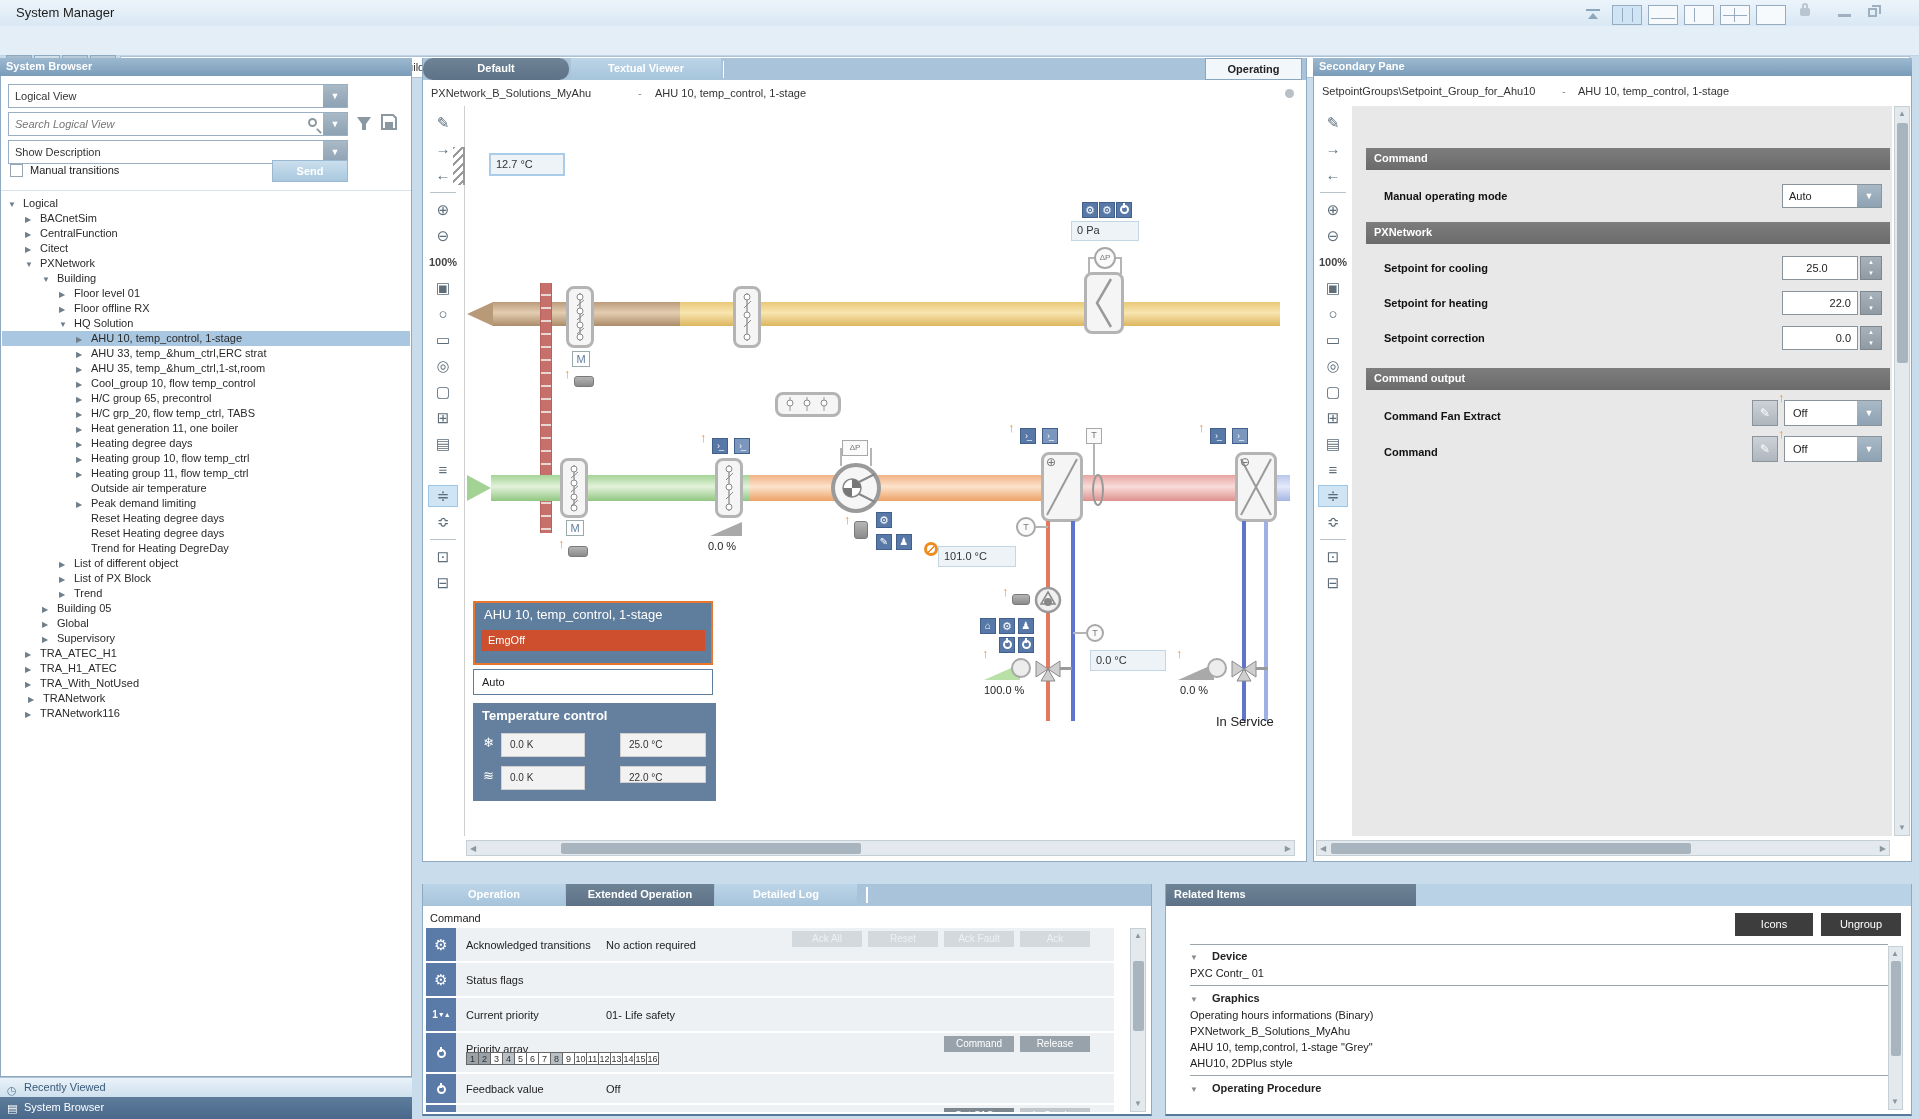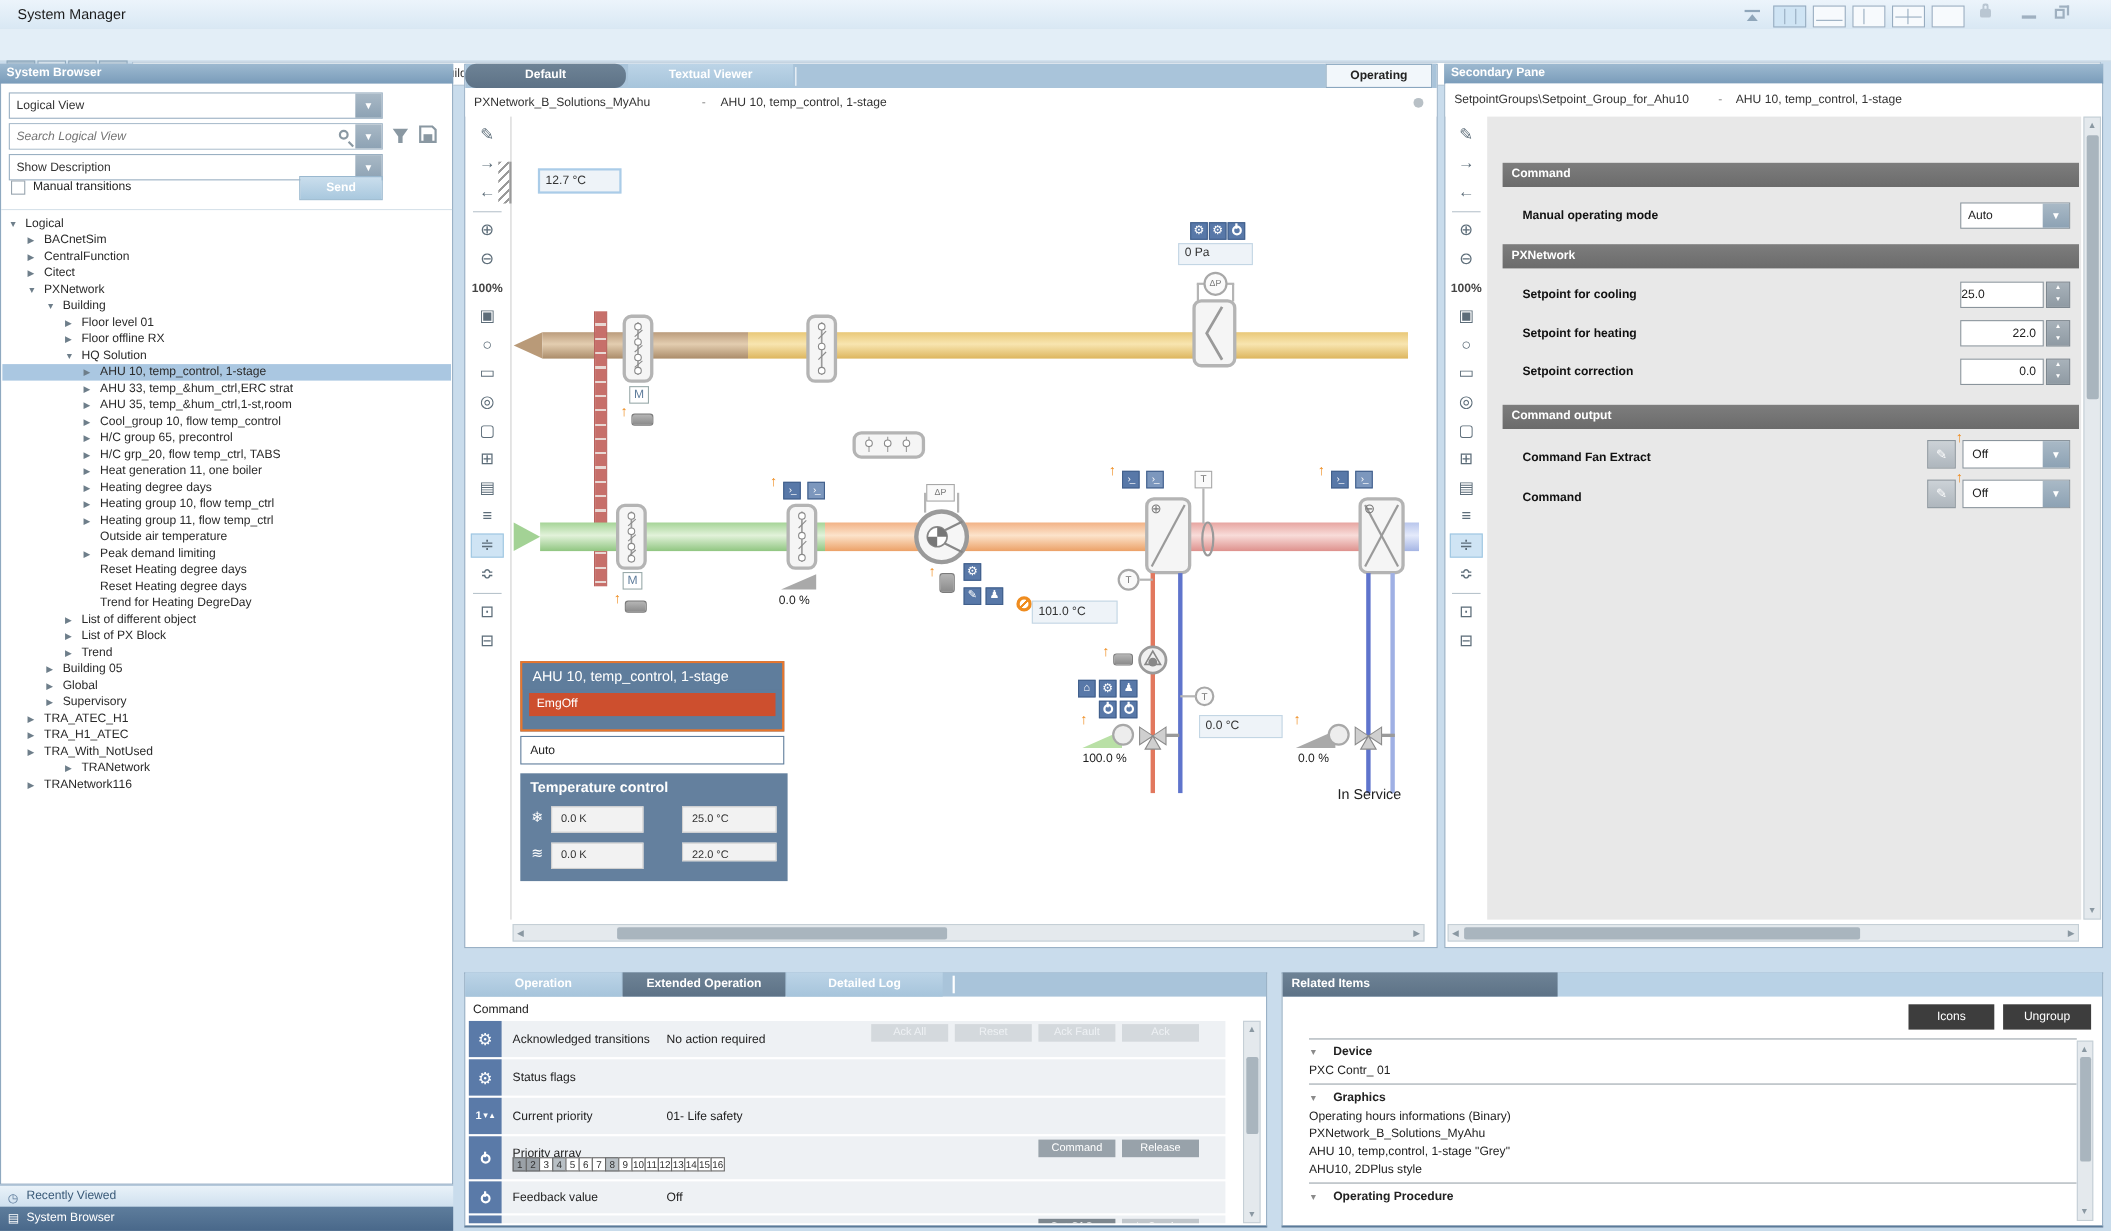--- a/index.html
+++ b/index.html
@@ -208,21 +208,21 @@
       <div class="trow" style="padding-left: 74px;"><span class="tar"></span><span class="tlab">Trend for Heating DegreDay</span></div>
       <div class="trow" style="padding-left: 57px;"><span class="tar">▶</span><span class="tlab">List of different object</span></div>
       <div class="trow" style="padding-left: 57px;"><span class="tar">▶</span><span class="tlab">List of PX Block</span></div>
       <div class="trow" style="padding-left: 57px;"><span class="tar">▶</span><span class="tlab">Trend</span></div>
       <div class="trow" style="padding-left: 40px;"><span class="tar">▶</span><span class="tlab">Building 05</span></div>
       <div class="trow" style="padding-left: 40px;"><span class="tar">▶</span><span class="tlab">Global</span></div>
       <div class="trow" style="padding-left: 40px;"><span class="tar">▶</span><span class="tlab">Supervisory</span></div>
       <div class="trow" style="padding-left: 23px;"><span class="tar">▶</span><span class="tlab">TRA_ATEC_H1</span></div>
       <div class="trow" style="padding-left: 23px;"><span class="tar">▶</span><span class="tlab">TRA_H1_ATEC</span></div>
       <div class="trow" style="padding-left: 23px;"><span class="tar">▶</span><span class="tlab">TRA_With_NotUsed</span></div>
-      <div class="trow" style="padding-left: 26px; margin-left: 31px;"><span class="tar">▶</span><span class="tlab">TRANetwork</span></div>
+      <div class="trow" style="padding-left: 26px;"><span class="tar">▶</span><span class="tlab">TRANetwork</span></div>
       <div class="trow" style="padding-left: 23px;"><span class="tar">▶</span><span class="tlab">TRANetwork116</span></div>
     </div>
   <div class="abs botbar1" style="left:0;top:1077px;width:412px;height:20px;padding-left:24px;">
     <span class="abs" style="left:7px;top:3px;color:#5f7d9c;">◷</span>
     <span>Recently Viewed</span>
   </div>
   <div class="abs botbar2" style="left:0;top:1097px;width:412px;height:22px;padding-left:24px;">
     <span class="abs" style="left:7px;top:1px;">▤</span>
     <span>System Browser</span>
   </div>
@@ -495,21 +495,21 @@
 
   <div class="abs secbar" style="left:1366px;top:148px;width:524px;">Command</div>
   <span class="abs seclab" style="left:1384px;top:190px;">Manual operating mode</span>
   <div class="abs ctlbox" style="left:1782px;top:184px;width:100px;height:24px;padding-left:6px;">
     <span>Auto</span>
     <span class="combobtn" style="height:22px;"></span>
   </div>
 
   <div class="abs secbar" style="left:1366px;top:222px;width:524px;">PXNetwork</div>
   <span class="abs seclab" style="left:1384px;top:262px;">Setpoint for cooling</span>
-  <div class="abs ctlbox" style="left:1782px;top:256px;width:76px;height:24px;text-align:left;padding-right:6px;">25.0</div>
+  <div class="abs ctlbox" style="left:1782px;top:256px;width:76px;height:24px;text-align:center;padding-right:6px;">25.0</div>
   <div class="abs spinbtn" style="left:1860px;top:256px;width:22px;height:24px;">
       <span class="t">▲</span>
       <span class="t">▼</span>
     </div>
   <span class="abs seclab" style="left:1384px;top:297px;">Setpoint for heating</span>
   <div class="abs ctlbox" style="left:1782px;top:291px;width:76px;height:24px;text-align:right;padding-right:6px;">22.0</div>
   <div class="abs spinbtn" style="left:1860px;top:291px;width:22px;height:24px;">
       <span class="t">▲</span>
       <span class="t">▼</span>
     </div>

